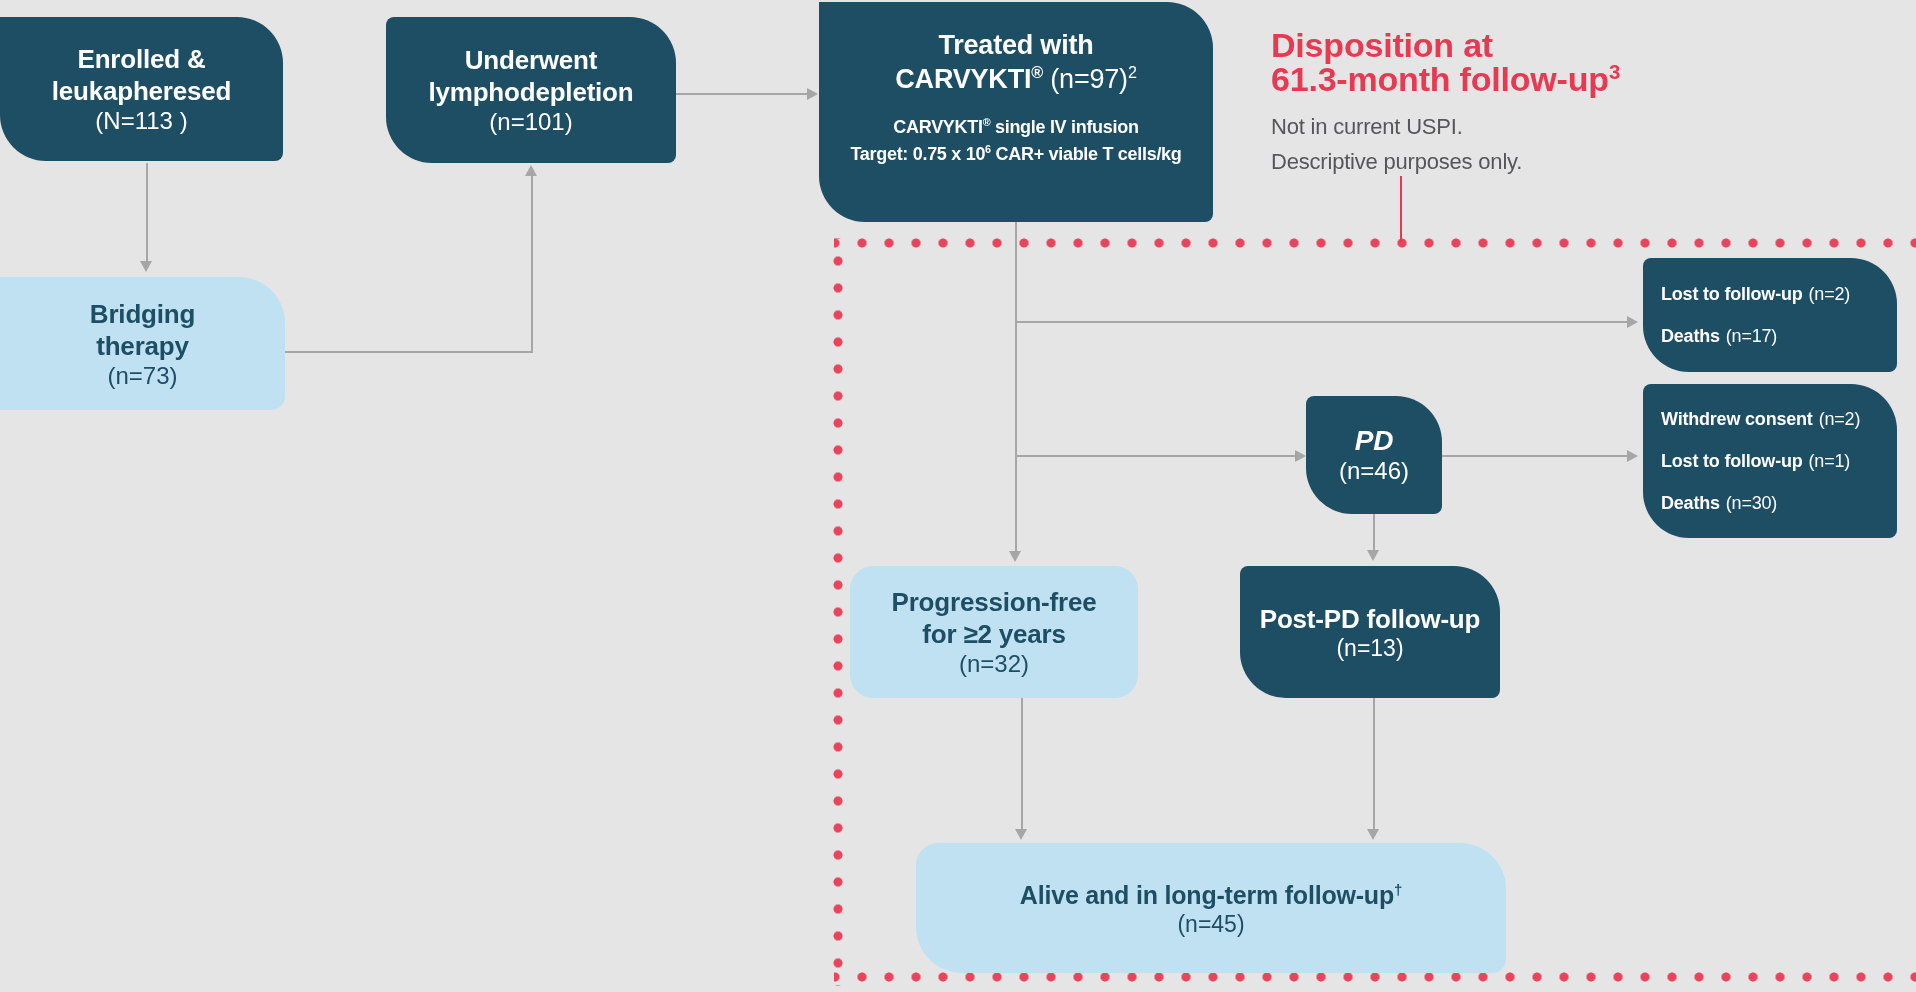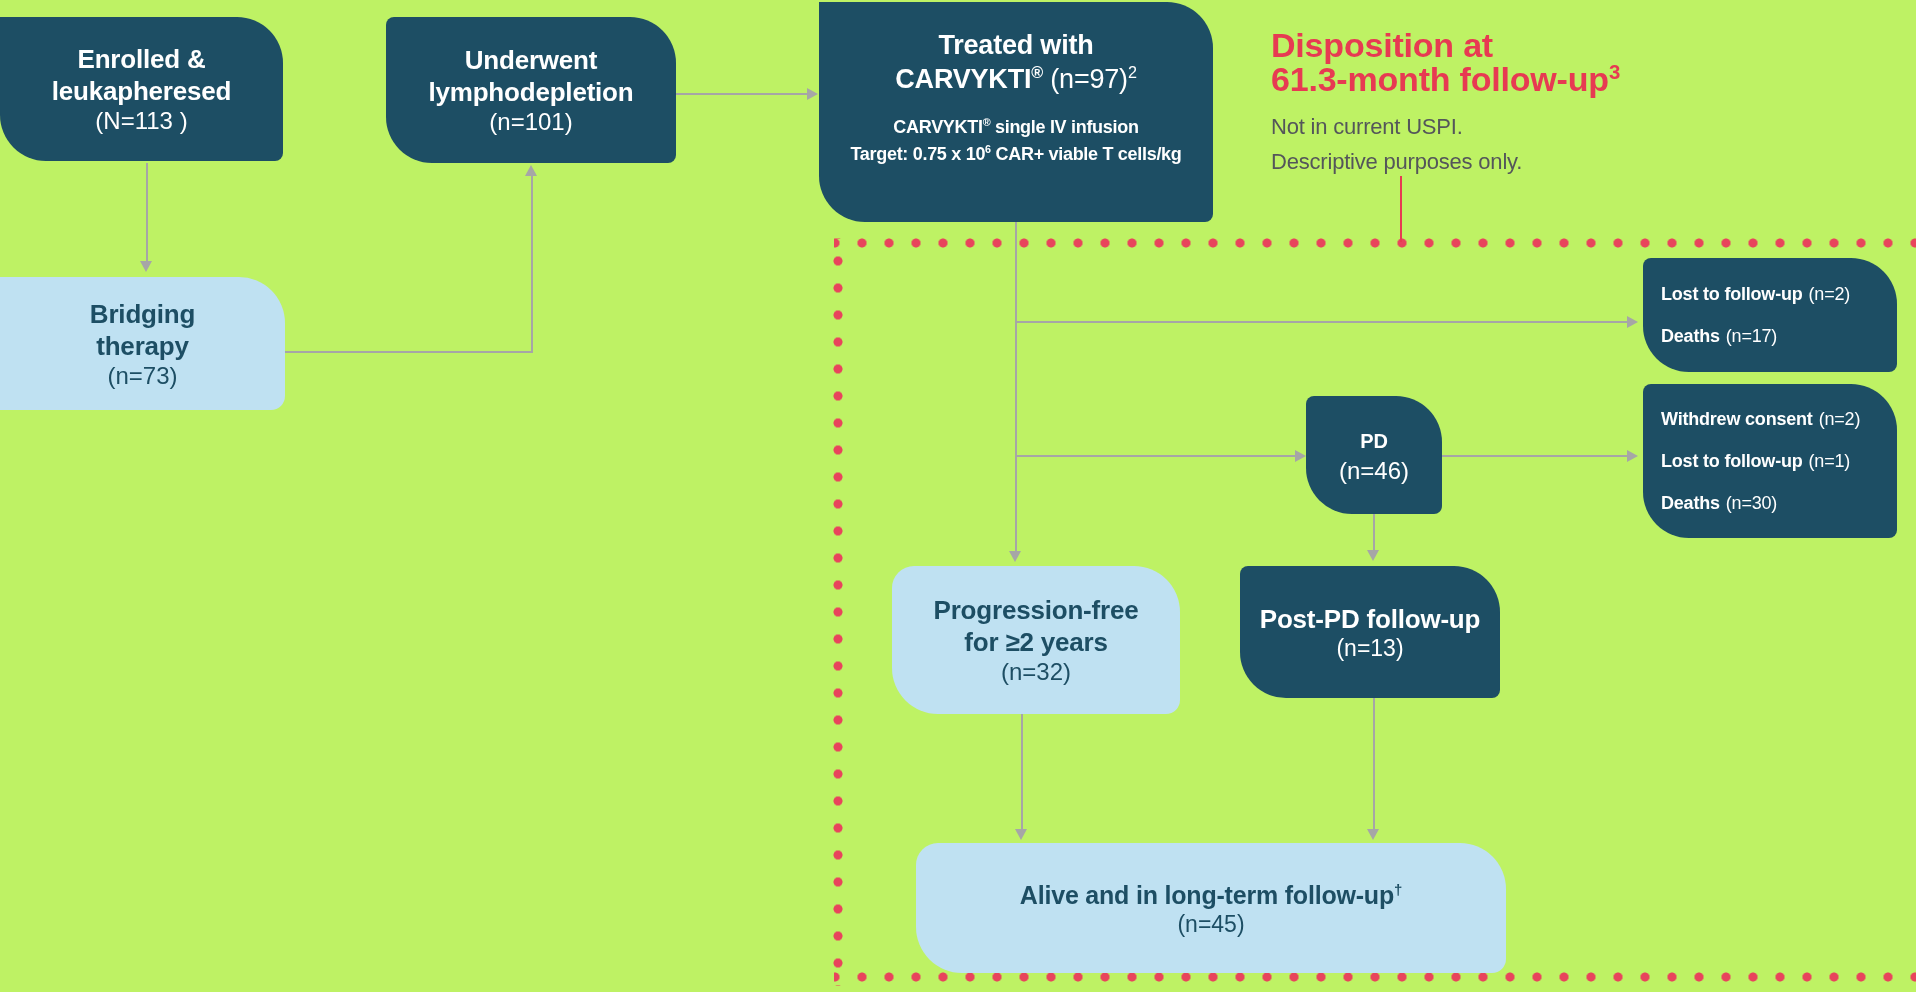--- a/index.html
+++ b/index.html
@@ -5,21 +5,21 @@
   :root{
     --dark-teal:#1d4e64;
     --light-blue:#bfe1f2;
     --red-accent:#e73a52;
     --dot-red:#e8445c;
     --arrow-gray:#a6a6a6;
     --note-gray:#54565a;
   }
   html,body{margin:0;padding:0;background:#fff;}
   .canvas{
-    position:relative;width:1916px;height:992px;background:#bef264;overflow:hidden;
+    position:relative;width:1916px;height:992px;background:#e5e5e5;overflow:hidden;
     font-family:"Liberation Sans",sans-serif;
   }
   
   .node{
     position:absolute;display:flex;flex-direction:column;
     align-items:center;justify-content:center;text-align:center;
     box-sizing:border-box;
   }
   .node.dark{background:var(--dark-teal);color:#ffffff;border-radius:8px 46px 8px 46px;}
   .node.light{background:var(--light-blue);color:var(--dark-teal);border-radius:22px 46px 14px 46px;}
@@ -134,31 +134,31 @@
     </div>
     <div class="node-n">(n=73)</div>
   </div>
 
   <div class="node dark sidebox" style="left:1643px;top:258px;width:254px;height:114px;">
     <div class="siderow"><span class="lbl">Lost to follow-up</span><span class="val">(n=2)</span></div>
     <div class="siderow"><span class="lbl">Deaths</span><span class="val">(n=17)</span></div>
   </div>
 
   <div class="node dark" style="left:1306px;top:396px;width:136px;height:118px;">
-    <div class="node-title" style="font-size:20px;">PD</div>
+    <div class="node-title" style="font-size:28px;font-style:italic;">PD</div>
     <div class="node-n">(n=46)</div>
   </div>
 
   <div class="node dark sidebox" style="left:1643px;top:384px;width:254px;height:154px;">
     <div class="siderow"><span class="lbl">Withdrew consent</span><span class="val">(n=2)</span></div>
     <div class="siderow"><span class="lbl">Lost to follow-up</span><span class="val">(n=1)</span></div>
     <div class="siderow"><span class="lbl">Deaths</span><span class="val">(n=30)</span></div>
   </div>
 
-  <div class="node light" style="left:892px;top:566px;width:288px;height:148px;">
+  <div class="node light" style="left:850px;top:566px;width:288px;height:132px;border-radius:23px;">
     <div class="node-title">
       <div>Progression-free</div>
       <div>for ≥2 years</div>
     </div>
     <div class="node-n">(n=32)</div>
   </div>
 
   <div class="node dark" style="left:1240px;top:566px;width:260px;height:132px;">
     <div class="node-title" style="font-size:26px;">Post-PD follow-up</div>
     <div class="node-n" style="font-size:23px;">(n=13)</div>

